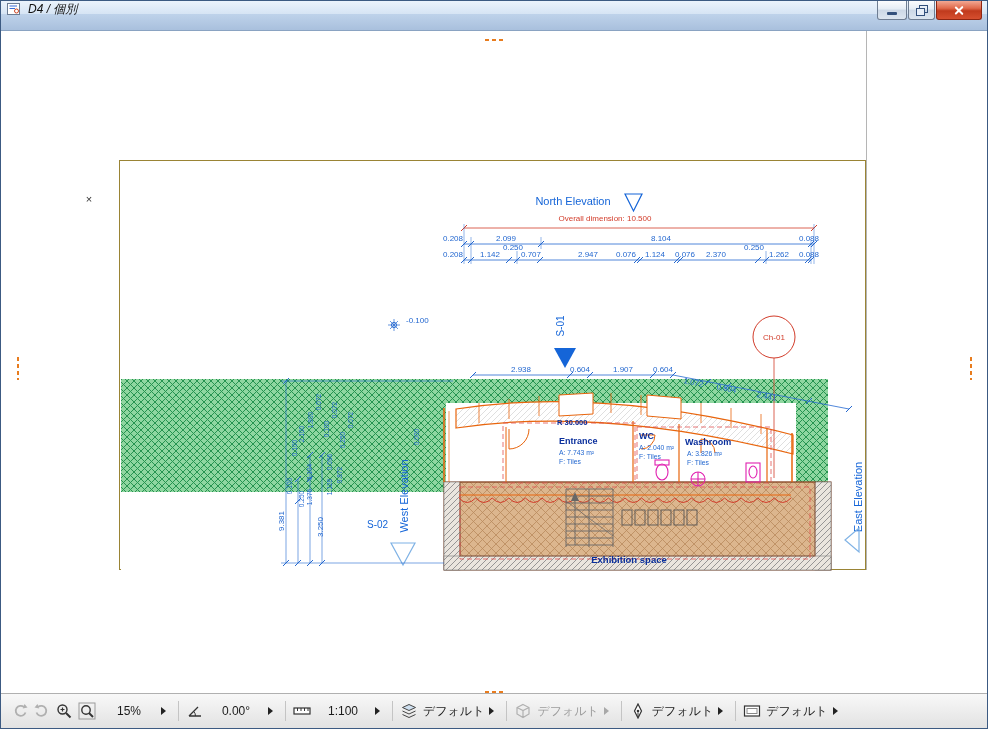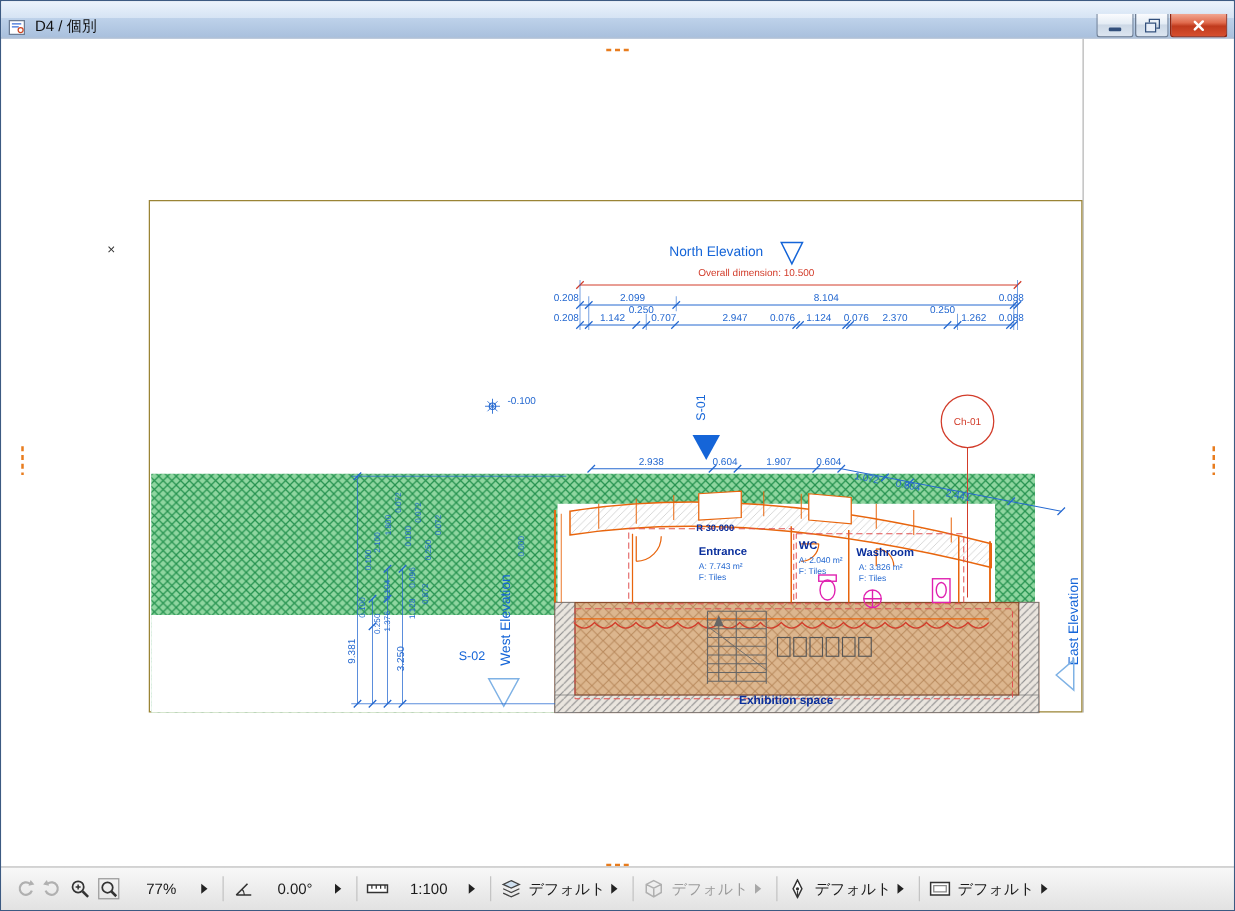--- a/index.html
+++ b/index.html
@@ -1,20 +1,20 @@
 <!DOCTYPE html>
 <html><head>
 <meta charset="utf-8">
 <style>
   html,body{margin:0;padding:0;background:#6f6f6f;font-family:"Liberation Sans",sans-serif;}
   .window{width:988px;height:729px;box-sizing:border-box;border:1px solid #3c5a82;display:flex;flex-direction:column;background:#fff;}
   
-  .titlebar{flex:0 0 29px;display:flex;align-items:flex-end;padding:0 5px;
+  .titlebar{flex:0 0 29px;display:flex;align-items:flex-start;padding:0 5px;
     background:linear-gradient(#ebf3fc,#d6e4f4 45%,#bed2ea 46%,#a9c0dd);
-    border-bottom:1px solid #8aa3c2;}
+    border-bottom:1px solid #8aa3c2;font-style:italic;}
   .app-icon{width:16px;height:16px;display:inline-block;}
   .title{font-size:12px;color:#111;margin-left:6px;flex:1;white-space:nowrap;}
   .winbtns{display:flex;}
   .wbtn{height:19px;box-sizing:border-box;border:1px solid #6e7d92;border-top:none;
     border-radius:0 0 3px 3px;display:flex;align-items:center;justify-content:center;
     margin-left:1px;padding:0;cursor:default;}
   .wbtn.light{background:linear-gradient(#fbfcfe,#e4ecf5 45%,#ccd8e6 50%,#dce5f0);}
   .wbtn.min{width:30px}.wbtn.res{width:27px}
   .wbtn.close{width:46px;background:linear-gradient(#f2a893,#e06a4c 40%,#c03a1d 55%,#d64f2f);border-color:#8e2511;}
   .g-min{width:10px;height:3px;background:#33507c;margin-top:7px;border-radius:1px;}
@@ -294,21 +294,21 @@
           <path d="M4.5 6.5 H8.5 M6.5 4.5 V8.5" stroke="#333" stroke-width="1.2"></path>
         </svg>
     </button>
     <button class="tb-btn">
       <svg width="18" height="18" viewBox="0 0 18 18">
           <rect x="1" y="1" width="16" height="16" fill="none" stroke="#9a9a9a"></rect>
           <circle cx="8" cy="8" r="4.2" fill="none" stroke="#333" stroke-width="1.4"></circle>
           <path d="M11 11 L15 15" stroke="#333" stroke-width="2"></path>
         </svg>
     </button>
-    <button class="tb-btn tb-val">77%</button>
+    <button class="tb-btn tb-val">15%</button>
     <span class="arr"></span>
     <span class="sep"></span>
 
     <span class="tb-ico">
       <svg width="16" height="16" viewBox="0 0 16 16">
           <path d="M2 13 H14 M2 13 L11 4" stroke="#333" stroke-width="1.3" fill="none"></path>
           <path d="M8.5 13 A6.5 6.5 0 0 0 6.5 8.2" stroke="#333" stroke-width="1" fill="none"></path>
         </svg>
     </span>
     <button class="tb-btn tb-val">0.00°</button>

